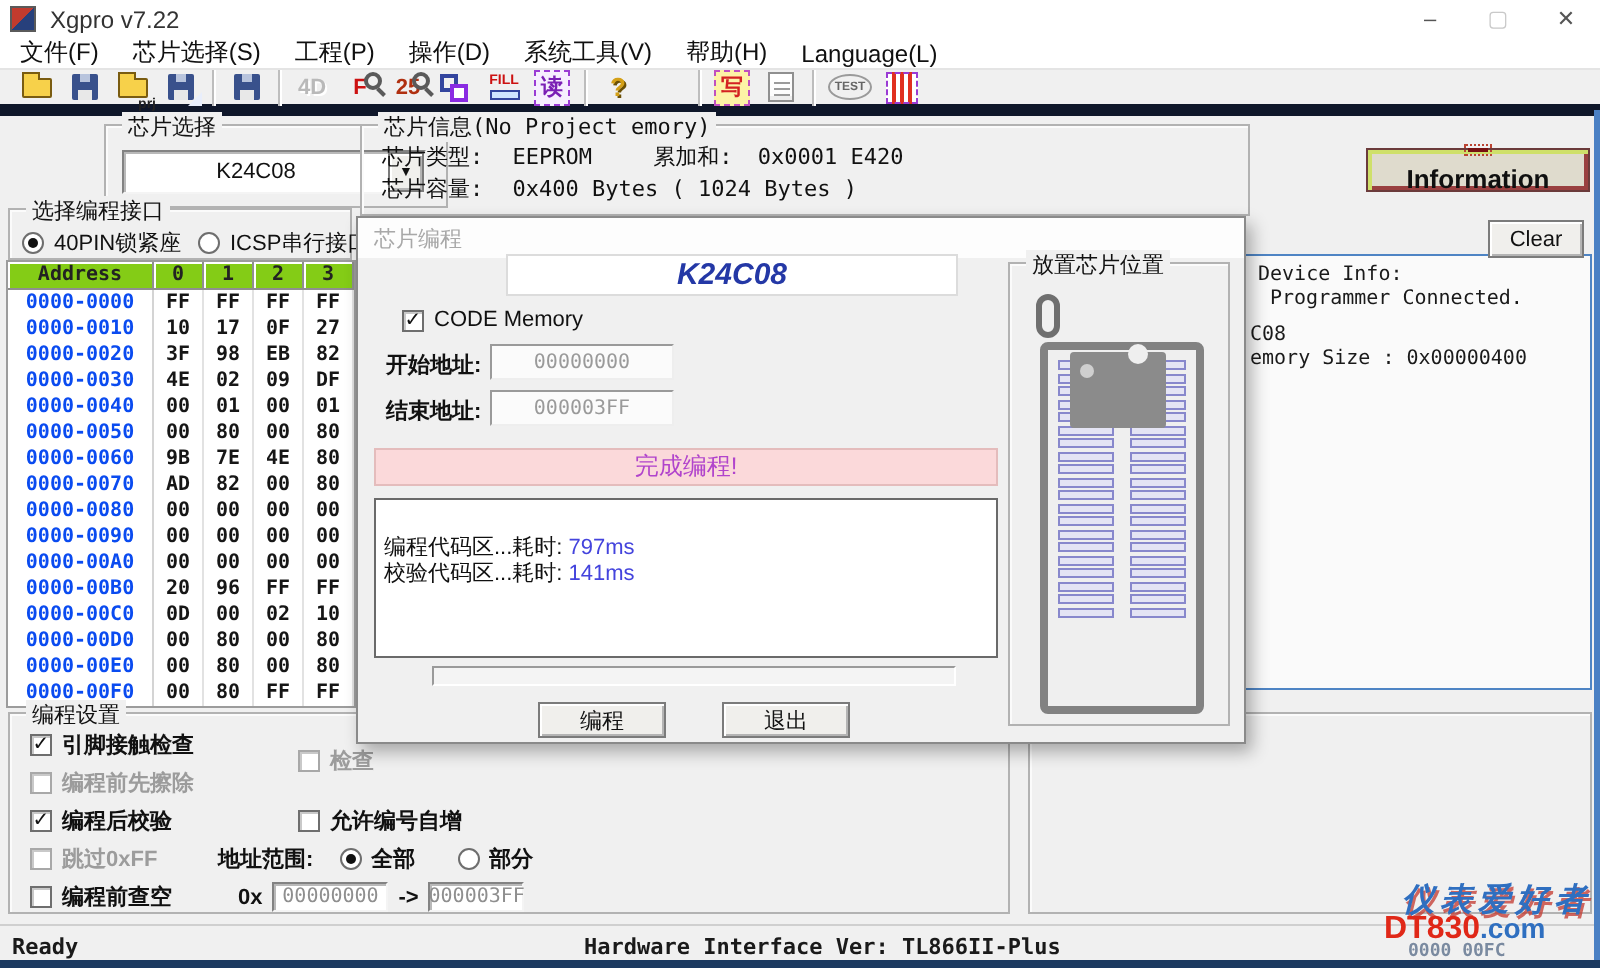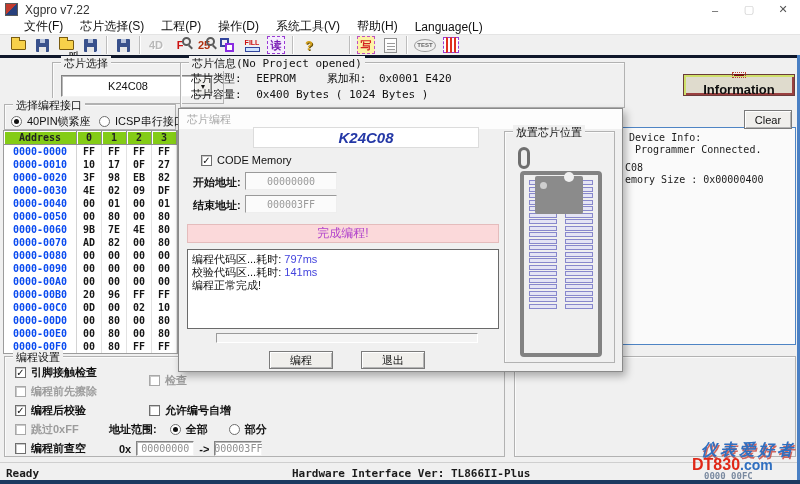--- a/index.html
+++ b/index.html
@@ -8,24 +8,24 @@
 
   
   .titlebar { position:absolute; top:0; left:0; width:800px; height:19px; background:#ffffff; display:flex; align-items:center; }
   .appicon { width:13px; height:13px; margin-left:5px; background:linear-gradient(135deg,#c23b2e 0 50%,#27407c 50% 100%); border:1px solid #5a5a5a; }
   .apptitle { margin-left:7px; font-size:12px; color:#333; }
   .wincontrols { position:absolute; right:0; top:0; height:19px; display:flex; }
   .winbtn { width:34px; height:19px; display:flex; align-items:center; justify-content:center; color:#555; font-size:11px; }
   .winbtn.max { color:#c9c9c9; }
 
   
-  .menubar { position:absolute; top:19px; left:0; width:800px; height:15px; background:#ffffff; display:flex; align-items:center; padding-left:24px; gap:17px; font-size:12px; color:#101010; }
-
-  
-  .toolbar { position:absolute; top:34px; left:0; width:800px; height:24px; background:#f0f0f0; border-top:1px solid #e4e4e4; border-bottom:3px solid #0f172a; display:flex; align-items:center; padding-left:6px; }
+  .menubar { position:absolute; top:19px; left:0; width:800px; height:15px; background:#ffffff; display:flex; align-items:center; padding-left:10px; gap:17px; font-size:12px; color:#101010; }
+
+  
+  .toolbar { position:absolute; top:34px; left:0; width:800px; height:24px; background:#f0f0f0; border-top:1px solid #e4e4e4; border-bottom:6px solid #0f172a; display:flex; align-items:center; padding-left:6px; }
   .ti { width:24px; height:20px; display:flex; align-items:center; justify-content:center; position:relative; flex:none; }
   .tsep { width:1px; height:18px; background:#bdbdbd; box-shadow:1px 0 0 #fff; margin:0 4px; flex:none; }
   .folder { width:15px; height:10px; background:#f7d14a; border:1px solid #7a5c10; border-radius:1px; position:relative; }
   .folder::before { content:""; position:absolute; top:-4px; left:-1px; width:7px; height:3px; background:#f7d14a; border:1px solid #7a5c10; border-bottom:none; }
   .prjtxt { position:absolute; bottom:-2px; right:0px; font-size:7px; font-weight:bold; color:#222; background:transparent; }
   .floppy { width:13px; height:13px; background:#39518c; position:relative; border-radius:1px; }
   .floppy::before { content:""; position:absolute; left:3px; bottom:0; width:7px; height:5px; background:#e8e8e8; }
   .floppy::after { content:""; position:absolute; left:4px; top:0; width:5px; height:4px; background:#b8c4dd; }
   .tri { position:absolute; right:1px; bottom:1px; width:0; height:0; border-left:7px solid transparent; border-bottom:7px solid #e8eefc; }
   .txticon { font-weight:bold; font-size:11px; }
@@ -74,21 +74,21 @@
   .devpanel { position:absolute; left:556px; top:127px; width:240px; height:218px; background:#fafafa; border:1px solid #4e84c4; z-index:1; font-family:"DejaVu Sans Mono","Liberation Mono",monospace; font-size:10px; color:#1a1a1a; }
   .devline { position:absolute; white-space:nowrap; }
 
   
   .dialog { position:absolute; left:178px; top:108px; width:445px; height:264px; background:#f0f0f0; border:1px solid #8a8a8a; box-shadow:3px 4px 8px rgba(0,0,0,.30); z-index:5; }
   .dlgtitle { height:20px; background:#fdfdfd; display:flex; align-items:center; padding-left:8px; font-size:11px; color:#a8a8a8; }
   .chipname { position:absolute; left:74px; top:18px; width:226px; height:21px; background:#fff; border:1px solid #dcdcdc; display:flex; align-items:center; justify-content:center; font-weight:bold; font-style:italic; font-size:15px; color:#2438a6; z-index:2; }
   .addrlab { position:absolute; font-size:11px; font-weight:bold; white-space:nowrap; }
   .addrin { position:absolute; width:92px; height:18px; display:flex; align-items:center; justify-content:center; font-family:"DejaVu Sans Mono",monospace; font-size:10px; color:#9a9a9a; background:#fbfbfb; border:1px solid; border-color:#9a9a9a #eee #eee #9a9a9a; }
   .banner { position:absolute; left:8px; top:115px; width:312px; height:19px; background:#fbd9da; border:1px solid #e4bcbc; display:flex; align-items:center; justify-content:center; font-size:12px; color:#b144cc; }
-  .logbox { position:absolute; left:8px; top:140px; width:312px; height:80px; background:#fff; border:1px solid #6a6a6a; padding:3px 4px; font-size:11px; line-height:13px; color:#101010; }
+  .logbox { position:absolute; left:8px; top:140px; width:312px; height:80px; background:#fff; border:1px solid #6a6a6a; padding:18px 4px; font-size:11px; line-height:13px; color:#101010; }
   .logtime { color:#4444dd; }
   .pbar { position:absolute; left:37px; top:224px; width:262px; height:10px; background:#f4f4f4; border:1px solid; border-color:#9a9a9a #ffffff #ffffff #9a9a9a; }
   .dlgbtn { position:absolute; width:64px; height:18px; }
 
   
   .lever { position:absolute; left:339px; top:38px; width:12px; height:22px; border:3px solid #6f6f6f; border-radius:8px; }
   .socket { position:absolute; left:341px; top:62px; width:82px; height:186px; border:4px solid #828282; border-radius:4px; background:#efefef; display:flex; justify-content:space-between; padding:5px 5px 0 5px; }
   .scol { display:flex; flex-direction:column; }
   .slat { width:28px; height:5px; background:#e4e4f4; border:1px solid #8888cc; margin-bottom:1.5px; }
   .chipbody { position:absolute; left:356px; top:67px; width:48px; height:38px; background:#8b8b8b; border-radius:2px; z-index:3; }
@@ -213,21 +213,21 @@
     <span class="rb sel"></span>
     <span class="lbl">40PIN锁紧座</span>
   </div>
   <div class="cbrow" style="left:94px; top:9px; font-weight:normal;">
     <span class="rb"></span>
     <span class="lbl">ICSP串行接口</span>
   </div>
 </div>
 
 <div class="grp" style="left:180px; top:62px; width:445px; height:46px; z-index:1; font-family:'DejaVu Sans Mono',monospace;">
-  <span class="leg" style="font-family:'DejaVu Sans Mono',monospace;">芯片信息(No Project opened)</span>
+  <span class="leg" style="font-family:'DejaVu Sans Mono',monospace;">芯片信息(No Project emory)</span>
   <div style="position:absolute; left:10px; top:8px; font-size:11px; white-space:nowrap;">
     <span>芯片类型:</span>
     <span style="margin-left:8px;">EEPROM</span>
     <span style="margin-left:24px;">累加和:</span>
     <span style="margin-left:6px;">0x0001 E420</span>
   </div>
   <div style="position:absolute; left:10px; top:24px; font-size:11px; white-space:nowrap;">
     <span>芯片容量:</span>
     <span style="margin-left:8px;">0x400 Bytes ( 1024 Bytes )</span>
   </div>
@@ -433,21 +433,20 @@
   <span class="addrlab" style="left:14px; top:66px;">开始地址:</span>
   <div class="addrin" style="left:66px; top:63px;">00000000</div>
   <span class="addrlab" style="left:14px; top:89px;">结束地址:</span>
   <div class="addrin" style="left:66px; top:86px;">000003FF</div>
 
   <div class="banner">完成编程!</div>
 
   <div class="logbox">
     <div><span>编程代码区...耗时:</span><span class="logtime"> 797ms</span></div>
     <div><span>校验代码区...耗时:</span><span class="logtime"> 141ms</span></div>
-    <div><span>编程正常完成!</span></div>
   </div>
 
   <div class="pbar"></div>
 
   <div class="btn3d dlgbtn" style="left:90px; top:242px;">编程</div>
   <div class="btn3d dlgbtn" style="left:182px; top:242px;">退出</div>
 
   <div class="grp" style="left:325px; top:22px; width:111px; height:232px; background:#f0f0f0;">
     <span class="leg">放置芯片位置</span>
   </div>

